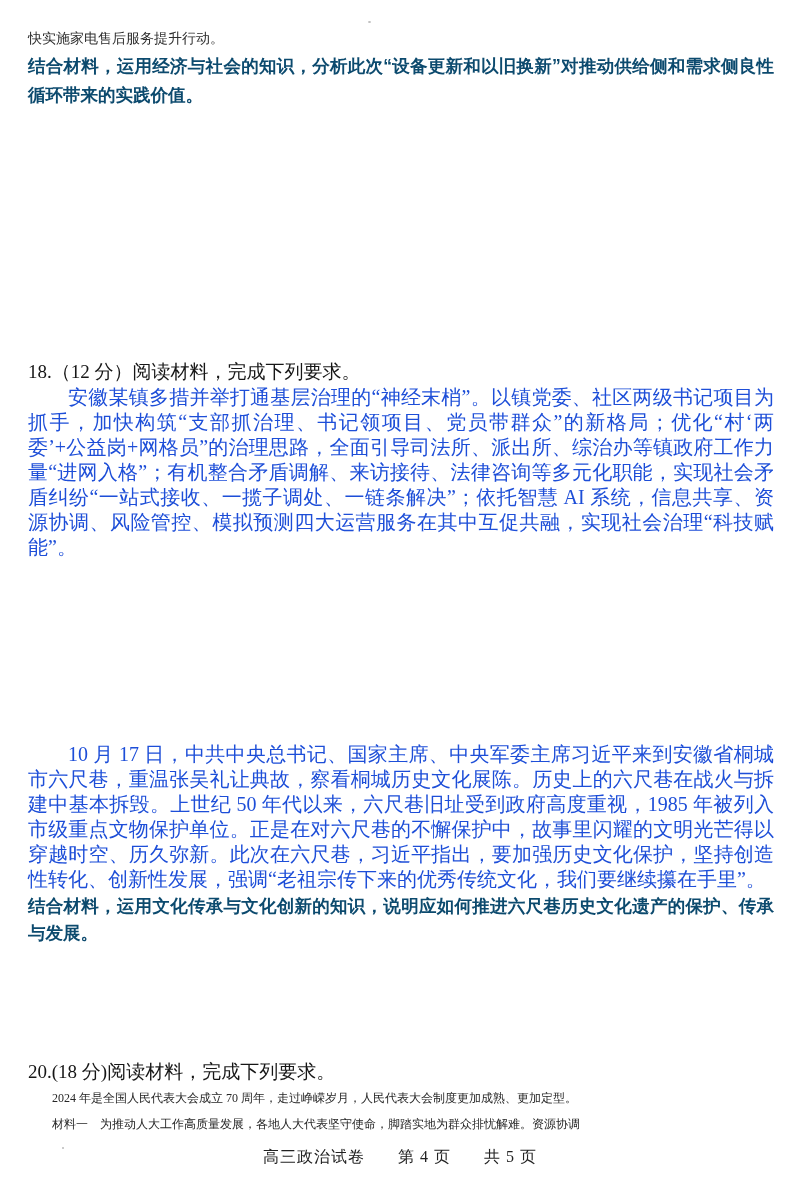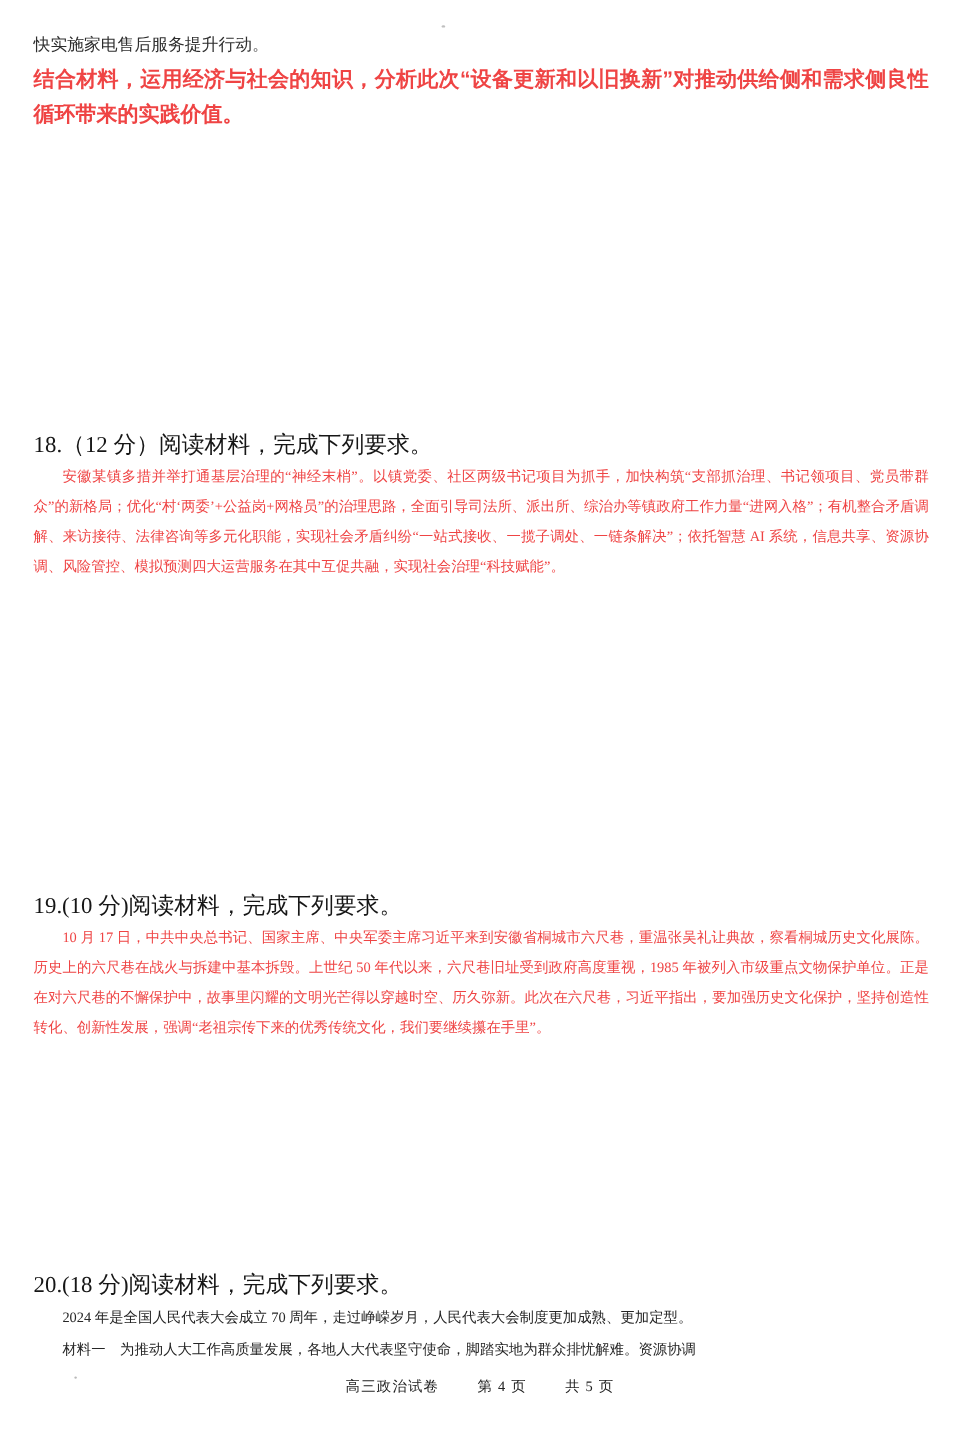--- a/index.html
+++ b/index.html
@@ -32,55 +32,55 @@
     line-height: 25px;
     color: #2e2e2e;
     text-align: justify;
   }
   
   .req {
     font-family: "Liberation Sans", "DejaVu Sans", sans-serif;
     font-weight: 700;
     font-size: 17.5px;
     line-height: 29px;
-    color: #ef4444;
+    color: #0c4a6e;
     text-align: justify;
     margin-top: 1px;
   }
   .req.tight { line-height: 27px; }
   
   .q-header {
     font-size: 19px;
     line-height: 27px;
     color: #161616;
     white-space: nowrap;
   }
   
   .material {
-    font-size: 12px;
+    font-size: 20px;
     line-height: 25px;
-    color: #ef4444;
+    color: #1d4ed8;
     text-align: justify;
     text-indent: 2em;
     margin: 0;
   }
   .intro-line {
     font-size: 12px;
     line-height: 26px;
     color: #262626;
     text-indent: 2em;
     text-align: justify;
   }
   .footer {
     position: absolute;
     left: 0;
     right: 0;
     top: 1147px;
     text-align: center;
-    font-size: 12px;
+    font-size: 16px;
     color: #222222;
     letter-spacing: 1px;
   }
   .footer span { margin: 0 14px; }
   .speck {
     position: absolute;
     background: #8a8a8a;
     border-radius: 50%;
   }
   .speck.s1 { left: 368px; top: 21px; width: 3px; height: 2px; opacity: .55; }
@@ -95,22 +95,22 @@
     <div class="tail-line">快实施家电售后服务提升行动。</div>
     <div class="req">结合材料，运用经济与社会的知识，分析此次“设备更新和以旧换新”对推动供给侧和需求侧良性循环带来的实践价值。</div>
   </div>
 
   <div class="block" style="top:358px">
     <div class="q-header">18.（12 分）阅读材料，完成下列要求。</div>
     <p class="material">安徽某镇多措并举打通基层治理的“神经末梢”。以镇党委、社区两级书记项目为抓手，加快构筑“支部抓治理、书记领项目、党员带群众”的新格局；优化“村‘两委’+公益岗+网格员”的治理思路，全面引导司法所、派出所、综治办等镇政府工作力量“进网入格”；有机整合矛盾调解、来访接待、法律咨询等多元化职能，实现社会矛盾纠纷“一站式接收、一揽子调处、一链条解决”；依托智慧 AI 系统，信息共享、资源协调、风险管控、模拟预测四大运营服务在其中互促共融，实现社会治理“科技赋能”。</p>
   </div>
 
   <div class="block" style="top:742px">
-    <div class="q-header">19.(10 分)阅读材料，完成下列要求。</div>
     <p class="material">10 月 17 日，中共中央总书记、国家主席、中央军委主席习近平来到安徽省桐城市六尺巷，重温张吴礼让典故，察看桐城历史文化展陈。历史上的六尺巷在战火与拆建中基本拆毁。上世纪 50 年代以来，六尺巷旧址受到政府高度重视，1985 年被列入市级重点文物保护单位。正是在对六尺巷的不懈保护中，故事里闪耀的文明光芒得以穿越时空、历久弥新。此次在六尺巷，习近平指出，要加强历史文化保护，坚持创造性转化、创新性发展，强调“老祖宗传下来的优秀传统文化，我们要继续攥在手里”。</p>
+    <div class="req tight">结合材料，运用文化传承与文化创新的知识，说明应如何推进六尺巷历史文化遗产的保护、传承与发展。</div>
   </div>
 
   <div class="block" style="top:1058px">
     <div class="q-header">20.(18 分)阅读材料，完成下列要求。</div>
     <div class="intro-line">2024 年是全国人民代表大会成立 70 周年，走过峥嵘岁月，人民代表大会制度更加成熟、更加定型。</div>
     <div class="intro-line">材料一　为推动人大工作高质量发展，各地人大代表坚守使命，脚踏实地为群众排忧解难。资源协调</div>
   </div>
 
   <div class="footer">
     <span>高三政治试卷</span>

